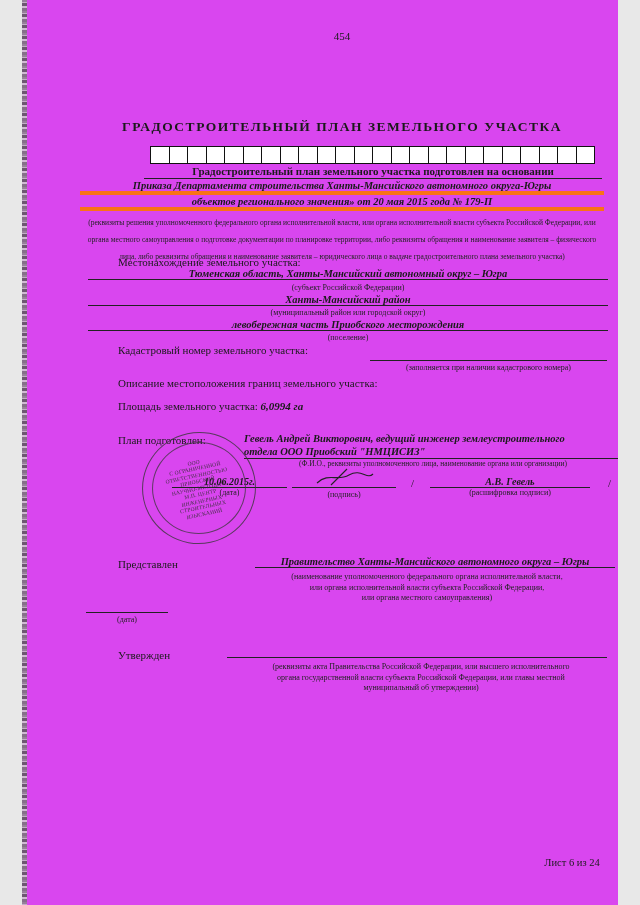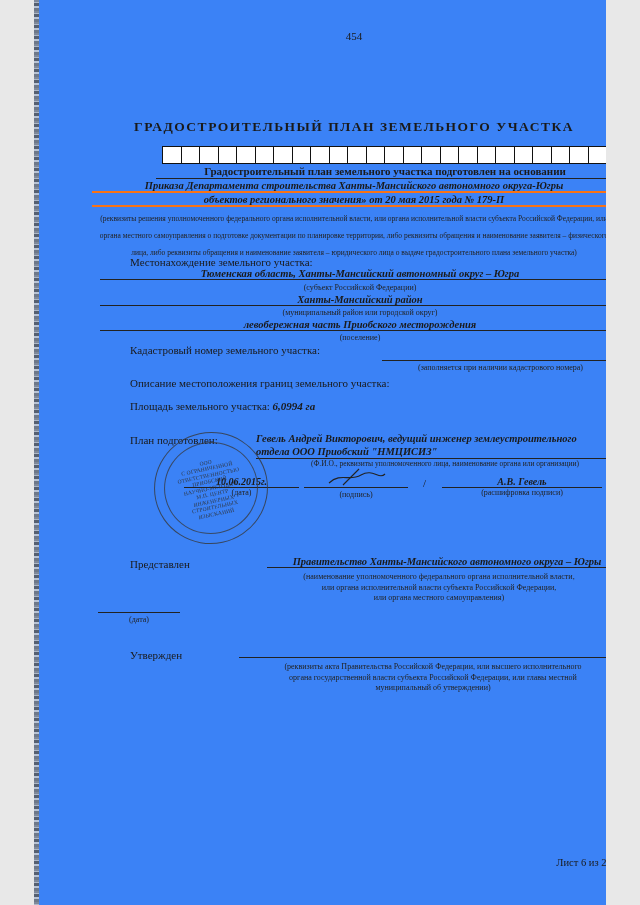--- a/index.html
+++ b/index.html
@@ -1,38 +1,37 @@
 <!DOCTYPE html>
 <html><head>
 <meta charset="utf-8">
 <style>
   html,body{margin:0;padding:0;background:#e8e8e8;}
   .page{
-    position:relative;width:532px;height:905px;margin:0 auto;
-    background:#3b82f6;overflow:hidden;
+    position:relative;width:596px;height:905px;margin:0 auto;
+    background:#d946ef;overflow:hidden;
     font-family:"Liberation Serif","DejaVu Serif",serif;
     color:#1a1a1a;
-    padding-left:40px;
   }
   .abs{position:absolute;}
   
   .edge-left{left:0;top:0;width:5px;height:905px;
     background:repeating-linear-gradient(180deg,#8a8a8a 0 2px,#c0c0c0 2px 3px,#5a5a5a 3px 6px,#cfcfcf 6px 8px,#777 8px 11px);
     opacity:.85;}
   .edge-right{left:630px;top:0;width:0;height:905px;border-left:1px dashed #9a9a9a;}
   
   .page-num{top:30px;left:0;width:640px;text-align:center;font-size:11px;}
   .doc-title{top:119px;left:0;width:640px;text-align:center;font-weight:bold;font-size:13.5px;letter-spacing:1.5px;}
   .grid-row{top:146px;left:128px;width:443px;height:16px;display:flex;border:1.2px solid #111;background:#fff;}
   .grid-cell{flex:1;border-right:1px solid #111;}
   .grid-cell:last-child{border-right:none;}
   
   .basis{top:165px;left:56px;width:528px;text-align:center;}
   .basis-heading{font-weight:bold;font-size:11px;border-bottom:1px solid #222;margin:0 4px 0 66px;padding-bottom:1px;}
-  .basis-line{font-weight:bold;font-style:italic;font-size:10.5px;border-bottom:2px solid #f97316;margin:0 2px;padding-top:1px;}
+  .basis-line{font-weight:bold;font-style:italic;font-size:10.5px;border-bottom:4px solid #f97316;margin:0 2px;padding-top:1px;}
   .basis-note{font-size:7.5px;line-height:17px;padding-top:3px;margin:0 8px;color:#222;}
   
   .label{font-size:11px;}
   .value-line{font-weight:bold;font-style:italic;font-size:10.5px;text-align:center;border-bottom:1px solid #222;}
   .caption{font-size:8px;text-align:center;color:#222;}
   .loc-label{top:256px;left:96px;}
   .loc-subject{top:268px;left:66px;width:520px;}
   .loc-subject-cap{top:283px;left:66px;width:520px;}
   .loc-district{top:294px;left:66px;width:520px;}
   .loc-district-cap{top:308px;left:66px;width:520px;}

